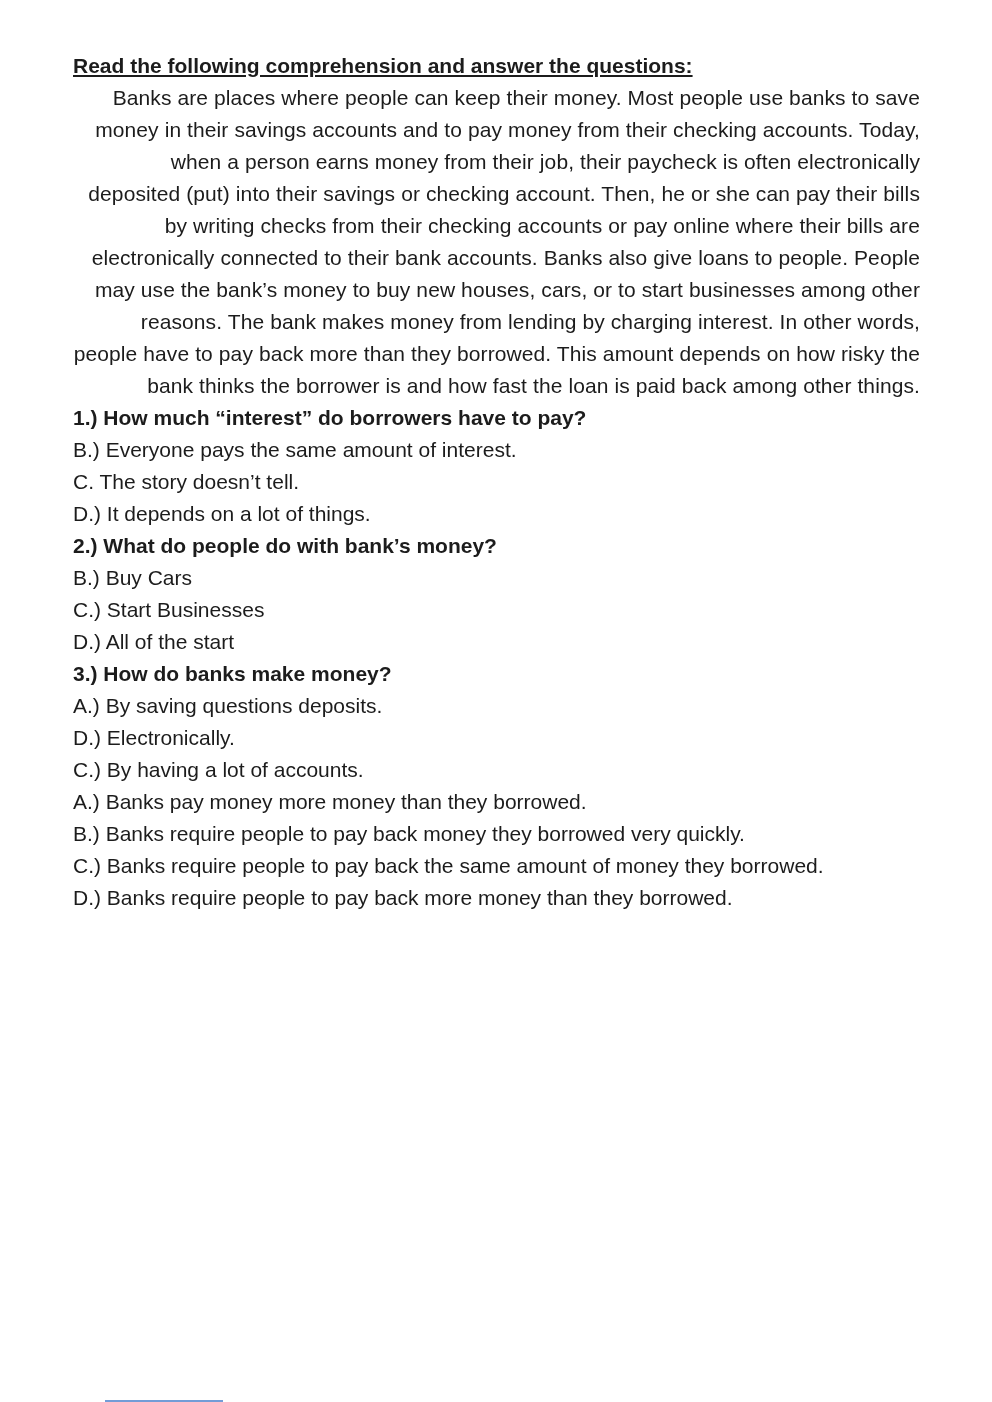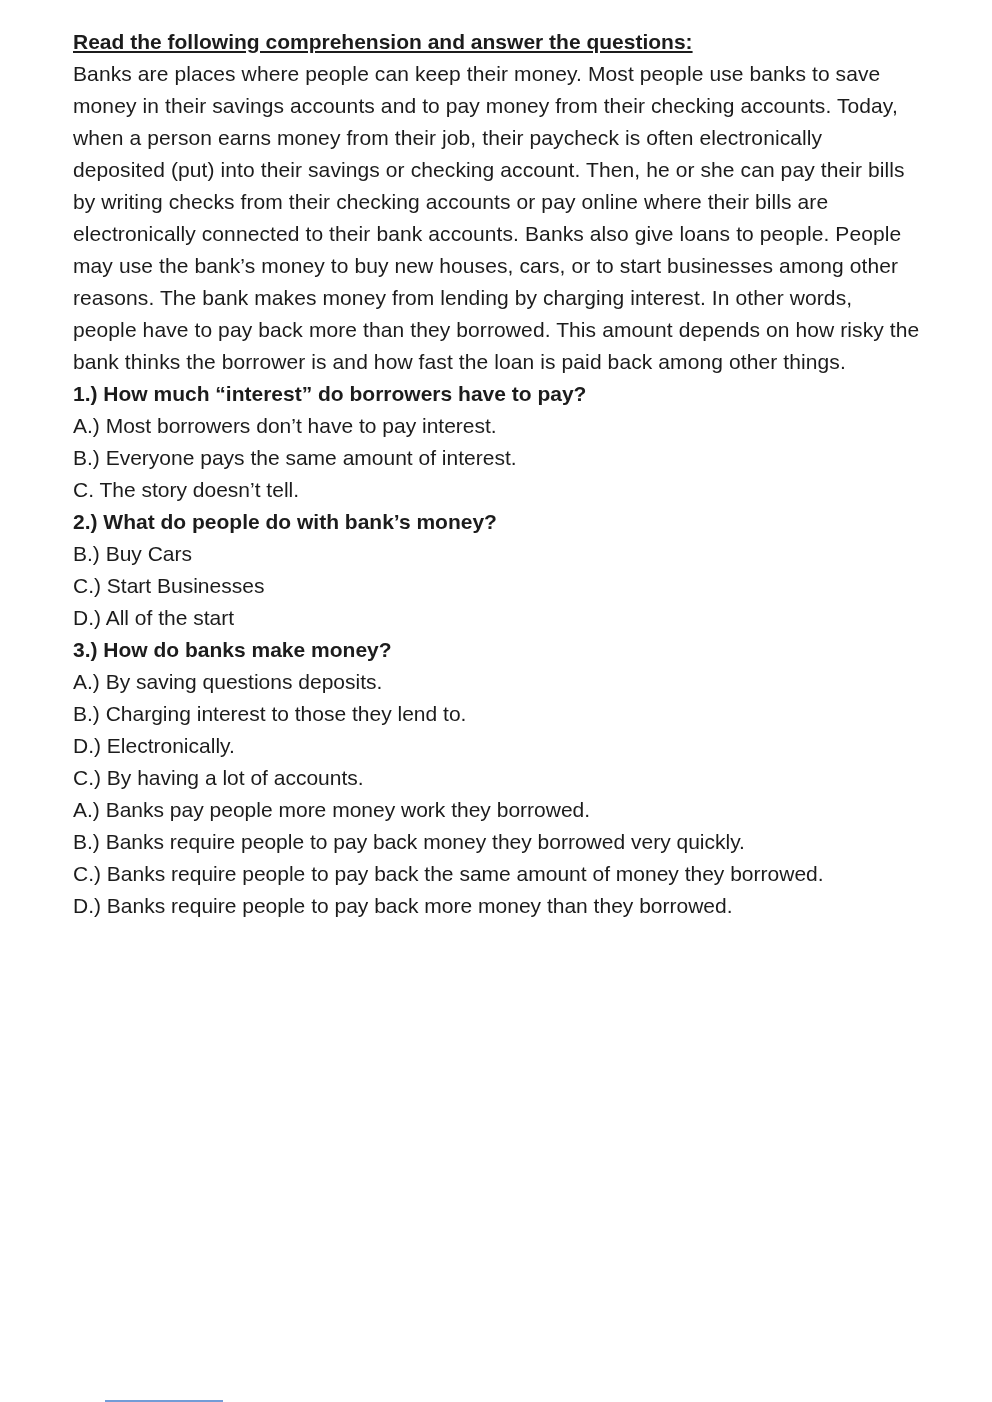--- a/index.html
+++ b/index.html
@@ -12,34 +12,34 @@
     height: 1402px;
     position: relative;
     font-family: "Liberation Sans", sans-serif;
     color: #1c1c1c;
     overflow: hidden;
   }
   .page {
     box-sizing: border-box;
     width: 992px;
     height: 1402px;
-    padding: 26px 72px 0 73px;
+    padding: 50px 72px 0 73px;
   }
   .doc-title {
     font-size: 21px;
     line-height: 32px;
     font-weight: bold;
     text-decoration: underline;
     margin: 0;
   }
   .passage {
     font-size: 21px;
     line-height: 32px;
     margin: 0;
-    text-align: left;
+    text-align: right;
     letter-spacing: 0.1px;
   }
   .question {
   }
   .question-prompt {
     font-size: 21px;
     line-height: 32px;
     font-weight: bold;
   }
   .option-line {
@@ -67,48 +67,47 @@
 <div class="page">
 
   <div class="doc-title">Read the following comprehension and answer the questions:</div>
 
   <div class="passage">Banks are places where people can keep their money. Most people use banks to save money in their savings accounts and to pay money from their checking accounts. Today, when a person earns money from their job, their paycheck is often electronically deposited (put) into their savings or checking account. Then, he or she can pay their bills by writing checks from their checking accounts or pay online where their bills are electronically connected to their bank accounts. Banks also give loans to people. People may use the bank’s money to buy new houses, cars, or to start businesses among other reasons. The bank makes money from lending by charging interest. In other words, people have to pay back more than they borrowed. This amount depends on how risky the bank thinks the borrower is and how fast the loan is paid back among other things.</div>
 
   <div>
   <div class="question">
     <div class="question-prompt">1.) How much “interest” do borrowers have to pay?</div>
     <div>
-          <div class="option-line">A.) Most borrowers don’t have to pay interest.</div>
           <div class="option-line">B.) Everyone pays the same amount of interest.</div>
           <div class="option-line">C. The story doesn’t tell.</div>
+          <div class="option-line">D.) It depends on a lot of things.</div>
         </div>
   </div>
 
   <div class="question">
     <div class="question-prompt">2.) What do people do with bank’s money?</div>
     <div>
           <div class="option-line">B.) Buy Cars</div>
           <div class="option-line">C.) Start Businesses</div>
           <div class="option-line">D.) All of the start</div>
         </div>
   </div>
 
   <div class="question">
     <div class="question-prompt">3.) How do banks make money?</div>
     <div>
           <div class="option-line">A.) By saving questions deposits.</div>
-          <div class="option-line">B.) Charging interest to those they lend to.</div>
           <div class="option-line">D.) Electronically.</div>
           <div class="option-line">C.) By having a lot of accounts.</div>
         </div>
   </div>
 
   <div class="question">
     <div>
-          <div class="option-line">A.) Banks pay people more money work they borrowed.</div>
+          <div class="option-line">A.) Banks pay money more money than they borrowed.</div>
           <div class="option-line">B.) Banks require people to pay back money they borrowed very quickly.</div>
           <div class="option-line">C.) Banks require people to pay back the same amount of money they borrowed.</div>
           <div class="option-line">D.) Banks require people to pay back more money than they borrowed.</div>
         </div>
   </div>
 </div>
 
 </div>
 
 <div class="footer-link-fragment"></div>

